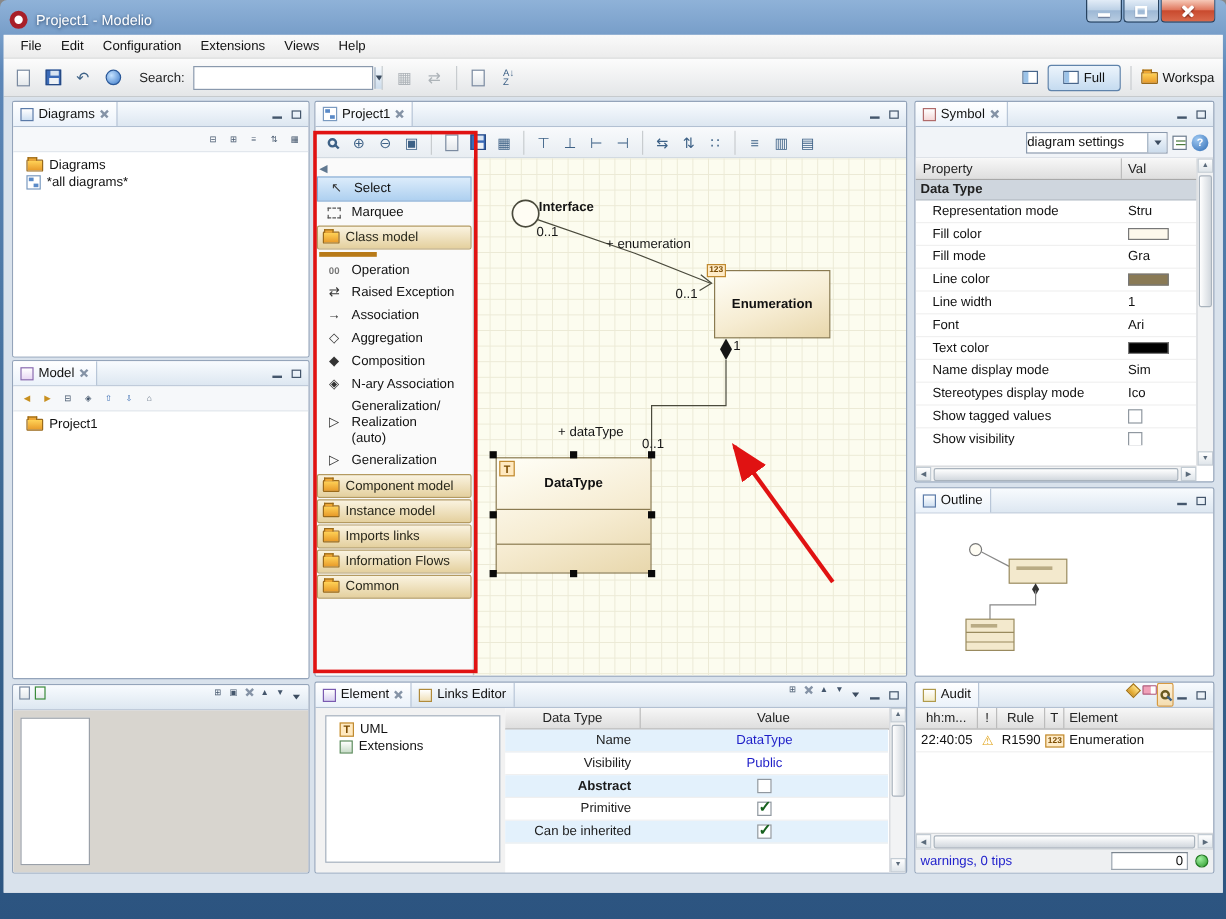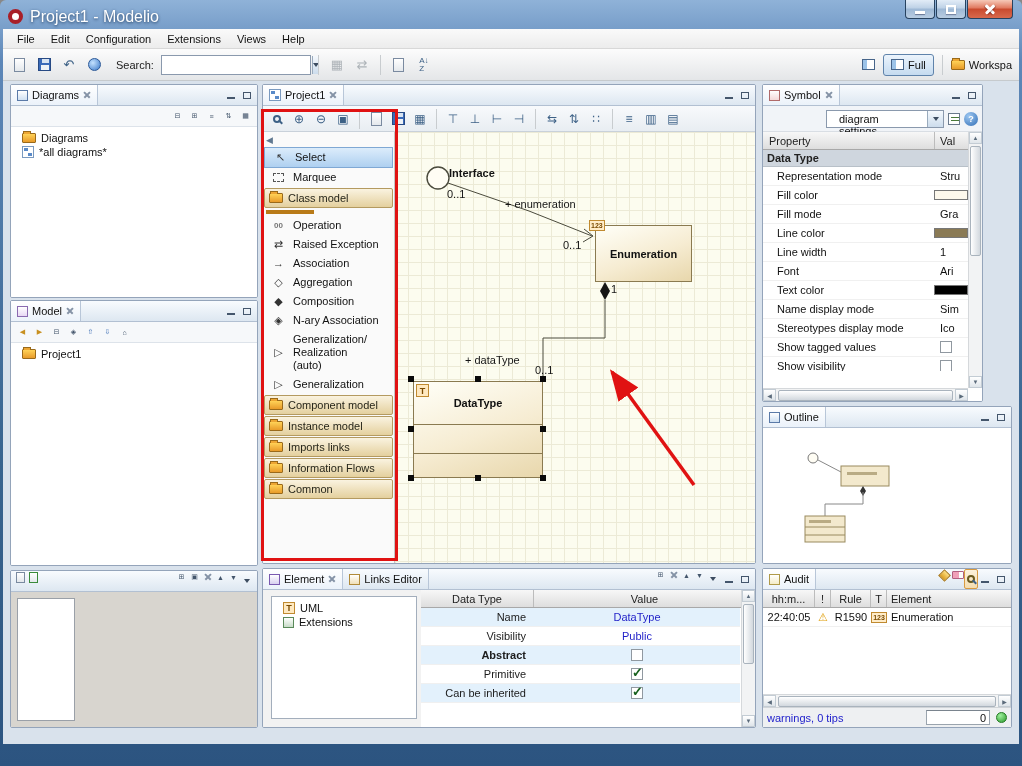--- a/index.html
+++ b/index.html
@@ -6,21 +6,21 @@
   html,body { width:1022px; height:766px; }
   body { font-family:"Liberation Sans", sans-serif; font-size:11px; color:#111; background:#888; }
 
   #screen { position:relative; width:1022px; height:766px; overflow:hidden;
     background:linear-gradient(180deg,#8fb2d8 0%,#5d87b8 8%,#39658f 60%,#2c5480 100%);
     border-radius:6px 6px 0 0; }
 
   
   .titlebar { position:absolute; top:0; left:0; right:0; height:29px; display:flex; align-items:center; gap:7px; padding:4px 8px 0; }
   .app-icon { width:15px; height:15px; border-radius:50%; border:4px solid #a81f28; background:#fff; flex:none; }
-  .title-text { color:#fff; font-size:16px; text-shadow:0 1px 3px rgba(10,35,70,.8); }
+  .title-text { color:#fff; font-size:12px; text-shadow:0 1px 3px rgba(10,35,70,.8); }
   .winbtns { position:absolute; top:0; right:9px; display:flex; gap:1px; }
   .wb { width:30px; height:19px; border:1px solid #27425f; border-top:none; border-radius:0 0 4px 4px;
         background:linear-gradient(#e2ecf7 0%,#bdd1e6 45%,#9db8d5 50%,#b9cde2 100%);
         display:flex; align-items:center; justify-content:center; position:relative; }
   .wb-close { width:46px; background:linear-gradient(#f6c9b8 0%,#e0785e 45%,#c94a2e 50%,#d96a4d 100%); }
   .glyph-min { width:10px; height:3px; background:#fff; box-shadow:0 1px 1px rgba(0,0,40,.4); margin-top:6px; }
   .glyph-max { width:10px; height:9px; border:2px solid #fff; box-shadow:0 1px 1px rgba(0,0,40,.3); }
   .glyph-x { position:relative; width:12px; height:12px; }
   .glyph-x::before,.glyph-x::after { content:''; position:absolute; left:0; top:5px; width:12px; height:2.6px; background:#fff; border-radius:1px; box-shadow:0 1px 1px rgba(60,0,0,.4); }
   .glyph-x::before { transform:rotate(45deg);} .glyph-x::after { transform:rotate(-45deg);}
@@ -32,21 +32,21 @@
   .maintb { position:absolute; top:20px; left:0; right:0; height:32px; background:linear-gradient(#fcfcfc,#e4e6e8); border-bottom:1px solid #c6cacd; display:flex; align-items:center; padding:0 5px; gap:3px; }
   .tsep { width:1px; height:20px; background:#c8cccf; margin:0 4px; }
   .tbi { min-width:22px; height:22px; display:flex; align-items:center; justify-content:center; border-radius:3px; color:#3d6186; font-size:13px; }
   .tbi.gray { color:#adb3b8; }
   .srch-label { margin:0 4px 0 8px; color:#222; }
   .combo { width:150px; height:20px; background:#fff; border:1px solid #8a99ad; display:flex; align-items:stretch; }
   .combo input { flex:1; border:none; outline:none; font:11px "Liberation Sans",sans-serif; padding:0 4px; background:transparent; }
   .dd { width:16px; background:linear-gradient(#f5f9fd,#ccdcec); border-left:1px solid #9aabbd; display:flex; align-items:center; justify-content:center; }
   .tri-d { width:0; height:0; border-left:3.5px solid transparent; border-right:3.5px solid transparent; border-top:4.5px solid #3c4c60; }
   .right-cluster { margin-left:auto; display:flex; align-items:center; gap:4px; padding-right:2px; }
-  .btn-full { display:flex; align-items:center; gap:4px; padding:2px 7px; height:22px; border:1px solid #5f83ab; border-radius:3px; background:linear-gradient(#ecf4fc,#c5dbf0); }
+  .btn-full { display:flex; align-items:center; gap:4px; padding:2px 12px; height:22px; border:1px solid #5f83ab; border-radius:3px; background:linear-gradient(#ecf4fc,#c5dbf0); }
   .icon-layout { width:13px; height:11px; border:1px solid #47658a; background:#fff; position:relative; }
   .icon-layout::before { content:''; position:absolute; left:0; top:0; bottom:0; width:4px; background:#9cc3e8; }
   .icon-page { width:11px; height:14px; background:linear-gradient(#ffffff,#e4e8ec); border:1px solid #7a8aa0; }
   .icon-floppy { width:13px; height:13px; background:#3a6ab8; border:1px solid #274a84; position:relative; }
   .icon-floppy::before { content:''; position:absolute; top:0; left:3px; width:7px; height:4px; background:#d8e4f2; }
   .icon-floppy::after { content:''; position:absolute; bottom:0; left:2px; width:8px; height:5px; background:#eef2f6; }
   .icon-globe { width:13px; height:13px; border-radius:50%; border:1px solid #2a5898; background:radial-gradient(circle at 35% 35%, #c4e2ff, #3a78c8); }
   .icon-folder { width:14px; height:10px; background:linear-gradient(#ffd257,#e89b2a); border:1px solid #9a6a1a; border-radius:1px; position:relative; flex:none; }
   .icon-folder::before { content:''; position:absolute; top:-3px; left:0; width:6px; height:2px; background:#eda633; border:1px solid #9a6a1a; border-bottom:none; }
   .mag { width:8px; height:8px; border:2px solid #3d6186; border-radius:50%; position:relative; }
@@ -575,40 +575,40 @@
           </div>
           <div class="vscroll">
             <span class="sb vtop">▲</span>
             <span class="vthumb" style="top:14px;height:60px;"></span>
             <span class="sb vbot">▼</span>
           </div>
         </div>
       </div>
     </div>
 
-    <div class="panel" style="left:759px;top:55px;width:221px;height:318px;">
+    <div class="panel" style="left:759px;top:55px;width:250px;height:318px;">
       <div class="phdr">
         <div class="ptab">
           <span class="vicon" style="background:linear-gradient(#fff,#f4d8d8);border-color:#b06a6a;"></span>
           <span>Symbol</span>
           <span class="xicon"></span>
         </div>
         <span class="phspace"></span>
         <div class="pbtns">
           <span class="hb">
               <span class="min-bar"></span>
             </span>
           <span class="hb">
               <span class="max-box"></span>
             </span>
         </div>
       </div>
       <div class="setrow">
         <div class="combo small">
-          <span style="flex:1;padding:2px 12px;">diagram settings</span>
+          <span style="flex:1;padding:2px 0;">diagram settings</span>
           <span class="dd">
               <span class="tri-d"></span>
             </span>
         </div>
         <span class="chk-list-ico"></span>
         <span class="help-ico">?</span>
       </div>
       <div class="pbody" style="top:47px;">
         <div class="thead">
           <span class="thc" style="width:172px;justify-content:flex-start;padding-left:6px;">Property</span>

